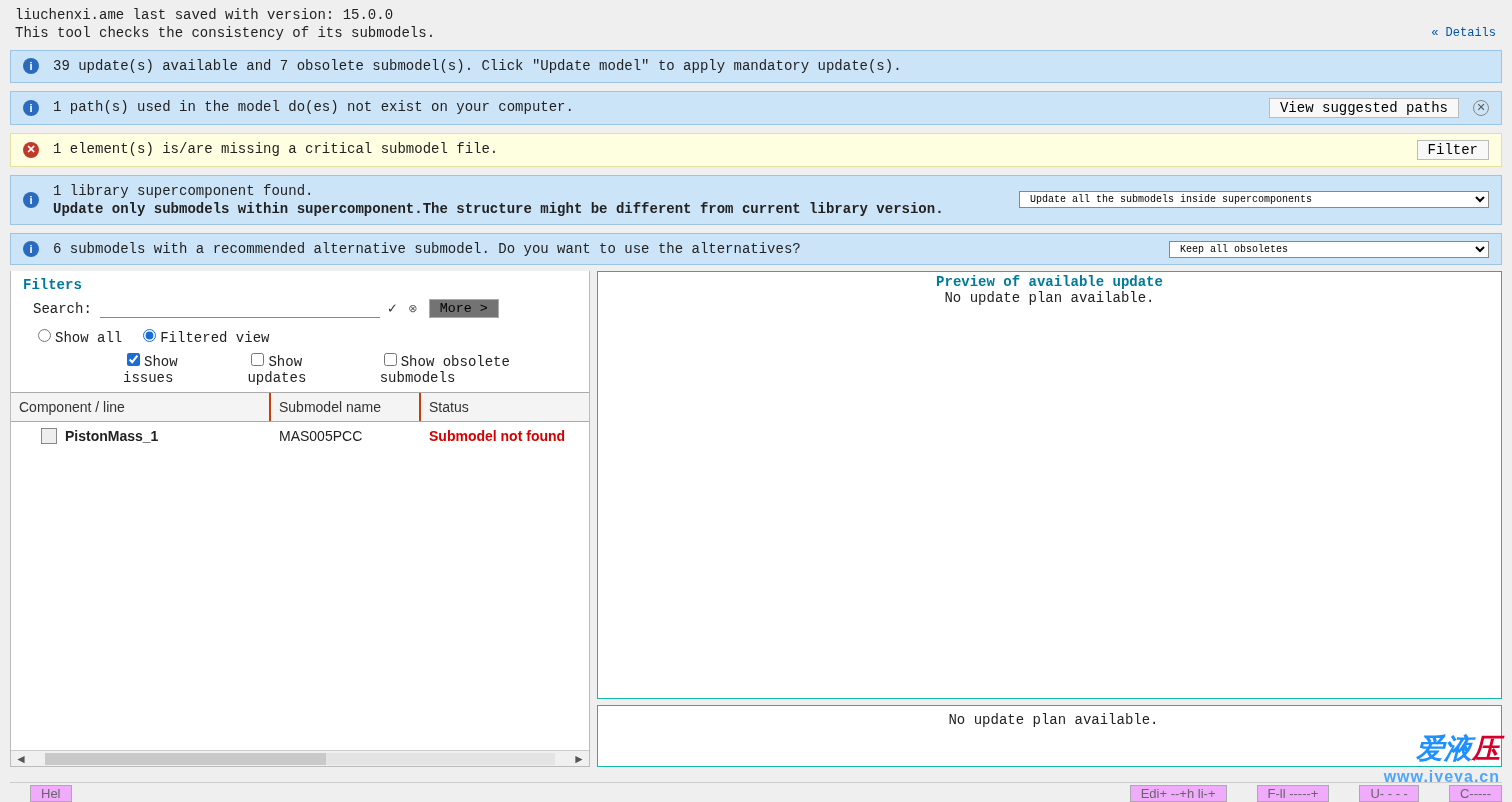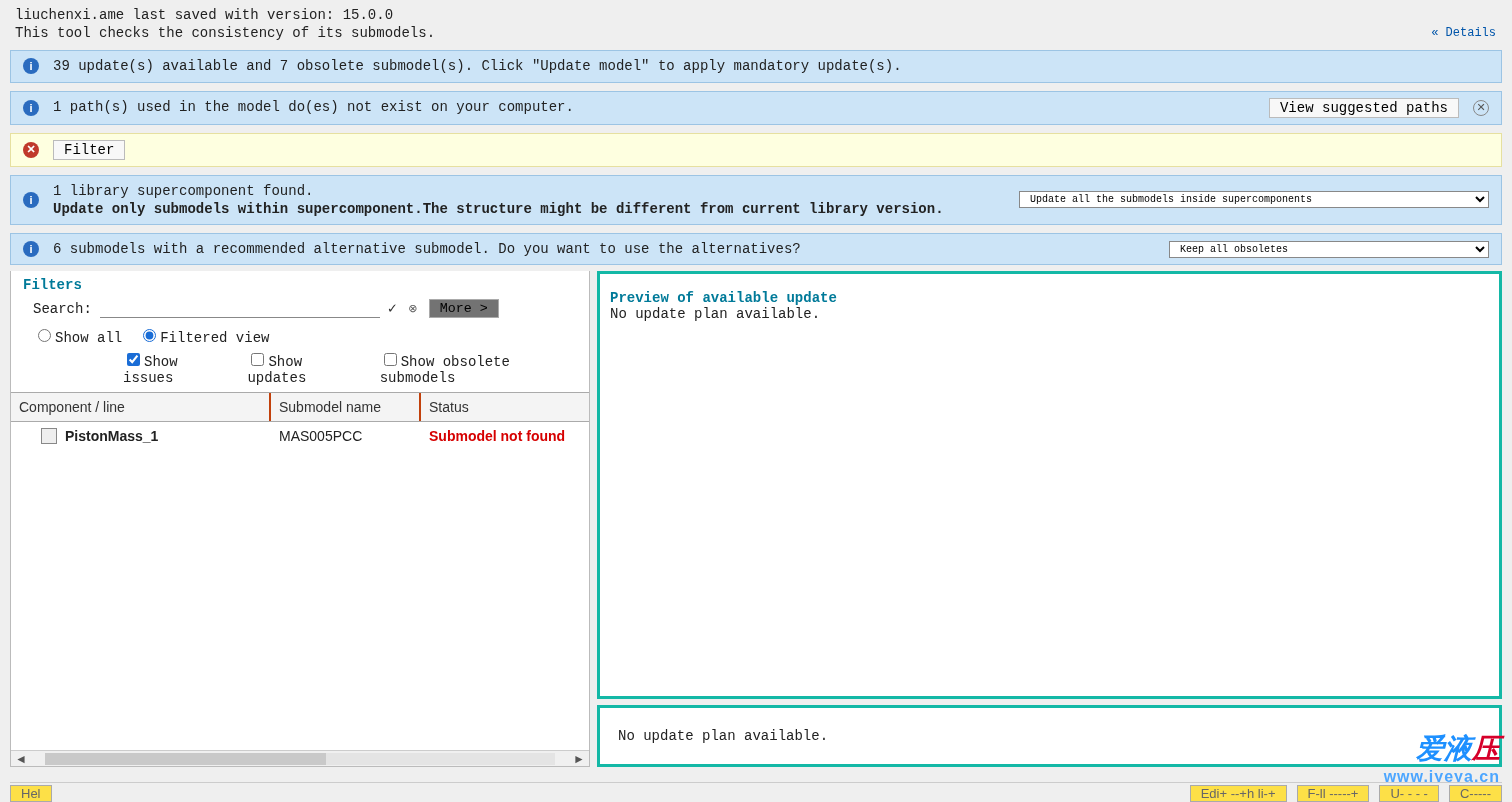--- a/index.html
+++ b/index.html
@@ -84,41 +84,42 @@
   .gc.c3{flex:1; color:#d60000; font-weight:bold; white-space:nowrap;}
   .comp-icon{
     width:16px;height:16px;border:1px solid #888;background:#eee;display:inline-block;
   }
   .hscroll{ height:16px; background:#f0f0f0; border-top:1px solid #ccc;
     display:flex; align-items:center;}
   .hscroll .track{flex:1;height:12px;background:#e4e4e4;margin:0 14px;}
   .hscroll .thumb{width:55%;height:12px;background:#c9c9c9;}
   .hscroll .arrow{font:12px sans-serif;color:#555;padding:0 4px;cursor:pointer;}
   .preview-box, .diff-box{
-    background:#fff; border:3px solid #14b8a6; padding:16px 10px;
+    background:#fff; border:1px solid #14b8a6; padding:2px 10px;
     font-family:inherit;
+    text-align:center;
   }
   .preview-box{ flex:1; }
   .diff-box{ height:62px; }
   .panel-title{ color:#007a99; font-weight:bold;}
   .watermark{
     position:absolute; right:12px; bottom:16px; text-align:right; pointer-events:none;margin-left:46px;
   }
   .wm1{ font:italic bold 28px "Segoe UI",sans-serif; color:#1e90ff;}
   .wm1 .last{ color:#d6002a;}
   .wm2{ font:bold 16px sans-serif; color:#4da6ff; letter-spacing:1px;}
   .footer-bar{
     position:absolute; left:10px; right:10px; bottom:0; height:20px;
     border-top:1px solid #ccc; background:#efefef;
     display:flex; align-items:flex-start; gap:10px; padding-top:2px;
   }
   .footer-btn{
     font-family:"Segoe UI",sans-serif; font-size:13px;
-    background:#fde047; border:1px solid #aaa; padding:0 10px;
-    height:17px; line-height:14px; overflow:hidden; color:#666;
+    background:#f0abfc; border:1px solid #aaa; padding:0 10px;
+    height:17px; line-height:14px; overflow:hidden; color:#666;margin-left:20px;
   }
   .footer-spacer{flex:1;}
 </style>
 </head>
 <body>
 
 <div class="pt">
   <div class="header-line">liuchenxi.ame last saved with version: 15.0.0</div>
   <div class="header-line">This tool checks the consistency of its submodels.</div>
   <button class="details-btn">
@@ -133,20 +134,21 @@
 
 <div class="banner blue">
   <span class="info-icon">i</span>
   <div class="msg">1 path(s) used in the model do(es) not exist on your computer.</div>
   <button class="banner-btn">View suggested paths</button>
   <span class="close-x">✕</span>
 </div>
 
 <div class="banner yellow">
   <span class="err-icon">✕</span>
+  <div class="msg">1 element(s) is/are missing a critical submodel file.</div>
   <button class="banner-btn">Filter</button>
 </div>
 
 <div class="banner blue">
   <span class="info-icon">i</span>
   <div class="msg">
     <span>1 library supercomponent found.</span><br>
     <span class="bold">Update only submodels within supercomponent.The structure might be different from current library version.</span>
   </div>
   <select class="banner-select" style="min-width:470px">

